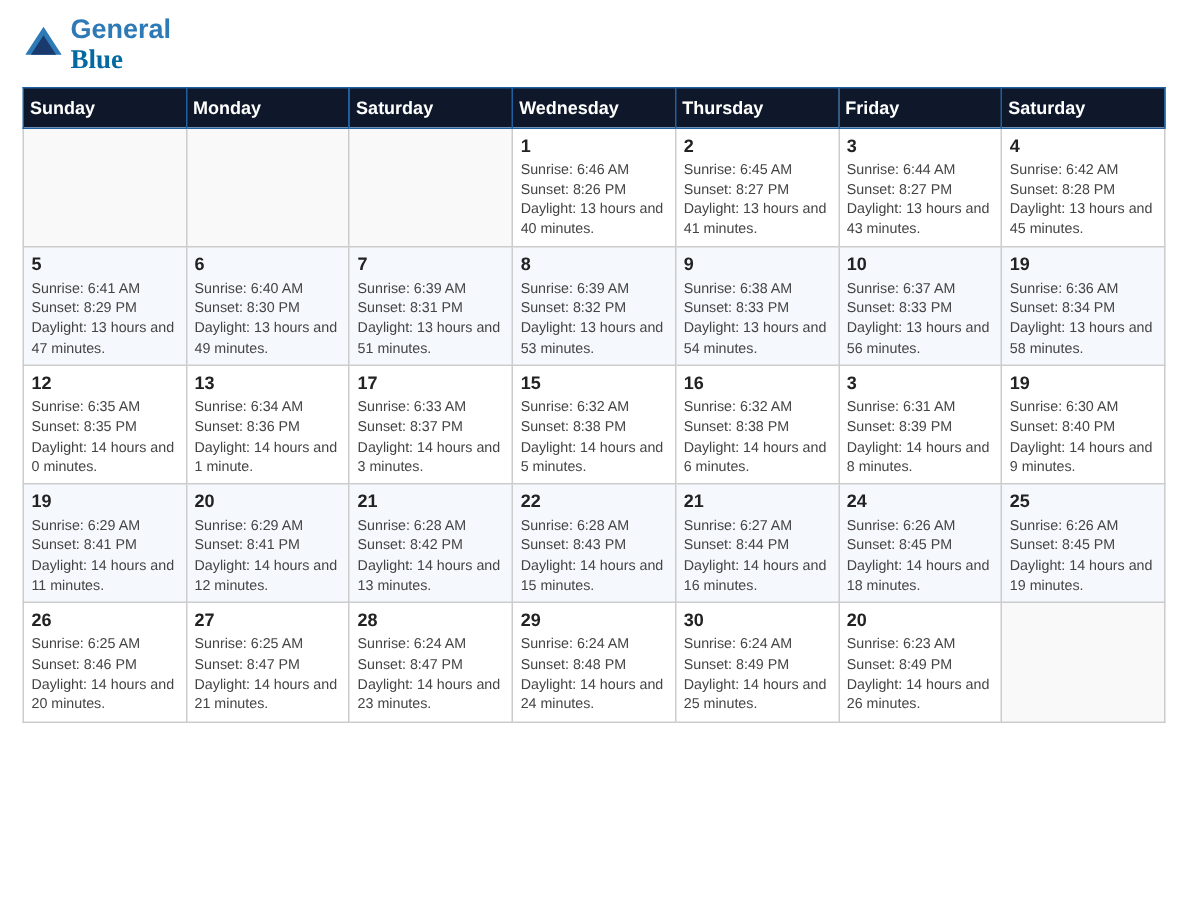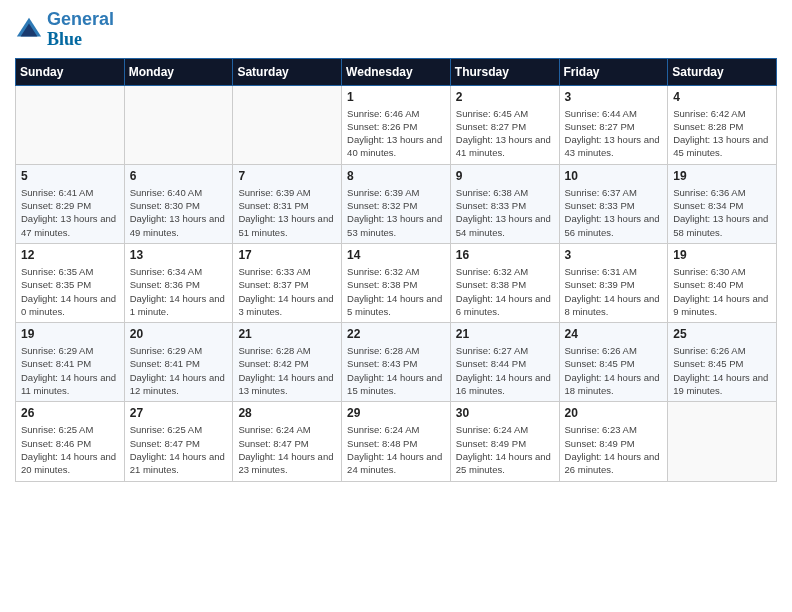--- a/index.html
+++ b/index.html
@@ -184,21 +184,21 @@
         </td>
         <td>
           <div class="day-number">13</div>
           <div class="day-info">Sunrise: 6:34 AM<br>Sunset: 8:36 PM<br>Daylight: 14 hours and 1 minute.</div>
         </td>
         <td>
           <div class="day-number">17</div>
           <div class="day-info">Sunrise: 6:33 AM<br>Sunset: 8:37 PM<br>Daylight: 14 hours and 3 minutes.</div>
         </td>
         <td>
-          <div class="day-number">14</div>
+          <div class="day-number">15</div>
           <div class="day-info">Sunrise: 6:32 AM<br>Sunset: 8:38 PM<br>Daylight: 14 hours and 5 minutes.</div>
         </td>
         <td>
           <div class="day-number">16</div>
           <div class="day-info">Sunrise: 6:32 AM<br>Sunset: 8:38 PM<br>Daylight: 14 hours and 6 minutes.</div>
         </td>
         <td>
           <div class="day-number">3</div>
           <div class="day-info">Sunrise: 6:31 AM<br>Sunset: 8:39 PM<br>Daylight: 14 hours and 8 minutes.</div>
         </td>

